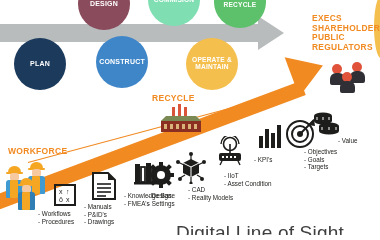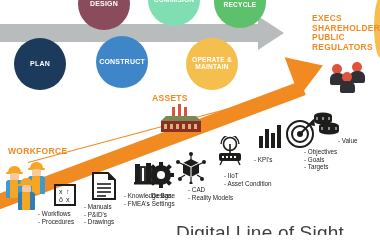--- a/index.html
+++ b/index.html
@@ -190,21 +190,21 @@
 
   <div class="abs suit" style="left:330px; top:62px; width:44px; height:40px;">
     <div class="hd" style="left:2px;  top:2px;"></div>
     <div class="sh" style="left:0px;  top:11px;"></div>
     <div class="hd" style="left:22px; top:0px;"></div>
     <div class="sh" style="left:20px; top:9px;"></div>
     <div class="hd" style="left:12px; top:10px;"></div>
     <div class="sh" style="left:10px; top:19px;"></div>
   </div>
 
-  <div class="abs assets-lbl lbl-orange">ASSETS</div>
+  <div class="abs assets-lbl lbl-orange">RECYCLE</div>
   <svg class="abs" style="left:160px; top:103px;" width="42" height="30" viewBox="0 0 42 30">
     <rect x="12" y="4" width="3" height="10" fill="#d9543a"></rect>
     <rect x="18" y="1" width="3" height="13" fill="#d9543a"></rect>
     <rect x="24" y="4" width="3" height="10" fill="#d9543a"></rect>
     <polygon points="6,14 36,14 41,18 41,29 1,29 1,18" fill="#6b7a4a"></polygon>
     <rect x="1" y="18" width="40" height="11" fill="#8a2f22"></rect>
     <polygon points="6,13 36,13 41,18 1,18" fill="#7b8a55"></polygon>
     <g fill="#d9b27a">
       <rect x="4" y="21" width="3" height="5"></rect>
       <rect x="10" y="21" width="3" height="5"></rect>

